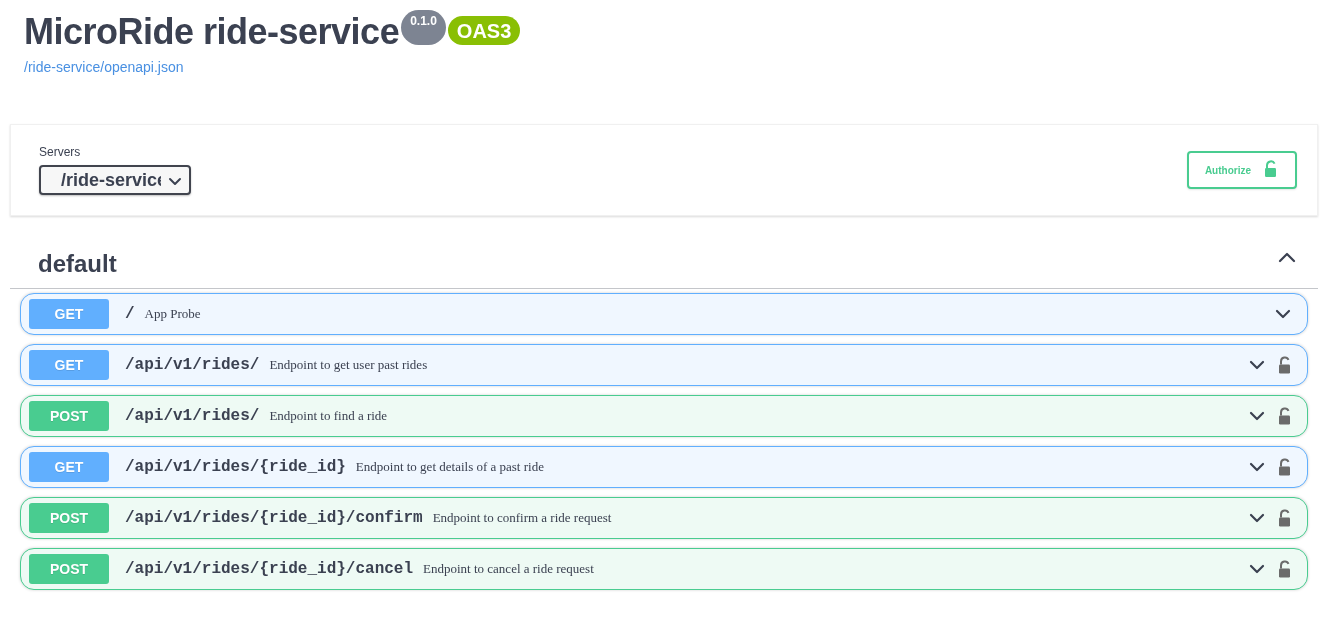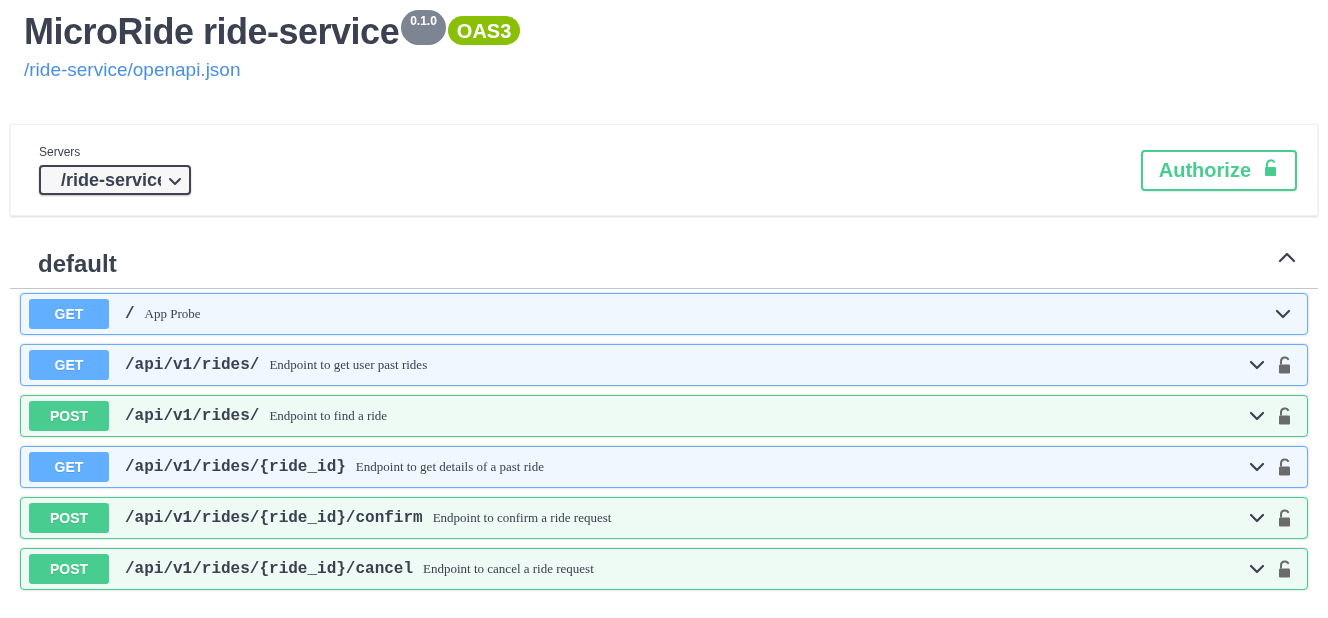--- a/index.html
+++ b/index.html
@@ -53,21 +53,21 @@
     font-weight: bold;
     line-height: 1;
     padding: 5px 9px 4px;
     border-radius: 57px;
     margin-bottom: 8px;
     font-family: "Liberation Sans", sans-serif;
   }
   .api-url {
     display: block;
     margin-top: 6px;
-    font-size: 19px;
+    font-size: 14px;
     color: #4990e2;
     text-decoration: none;
     font-family: "Liberation Sans", sans-serif;
   }
 
   
   .scheme-container {
     position: absolute;
     left: 10px;
     top: 124px;
@@ -120,21 +120,21 @@
     margin-left: auto;
   }
   .btn-authorize {
     display: flex;
     align-items: center;
     gap: 12px;
     background: #ffffff;
     border: 2px solid #49cc90;
     border-radius: 4px;
     color: #49cc90;
-    font-size: 20px;
+    font-size: 10px;
     font-weight: bold;
     font-family: "Liberation Sans", sans-serif;
     padding: 7px 16px;
     cursor: pointer;
     box-shadow: 0 1px 2px rgba(0,0,0,0.1);
   }
 
   
   .opblock-tag-section {
     position: absolute;
@@ -159,21 +159,21 @@
     margin-left: auto;
     display: flex;
     align-items: center;
   }
 
   
   .operations { padding: 4px 10px 0 10px; }
   .opblock {
     display: flex;
     align-items: center;
-    border-radius: 4px;
+    border-radius: 14px;
     margin: 0 0 9px 0;
     padding: 5px 10px 5px 0;
     min-height: 42px;
     box-shadow: 0 0 3px rgba(0,0,0,0.19);
     cursor: pointer;
   }
   .opblock.get {
     background: #f0f7ff;
     border: 1px solid #61affe;
   }

